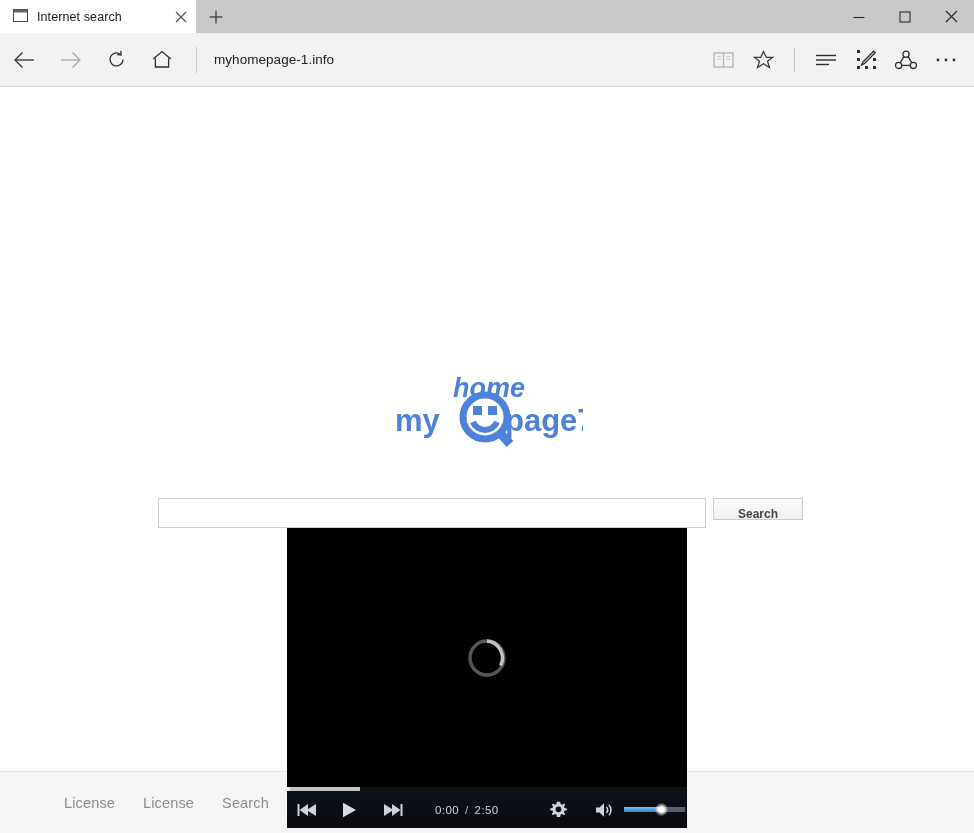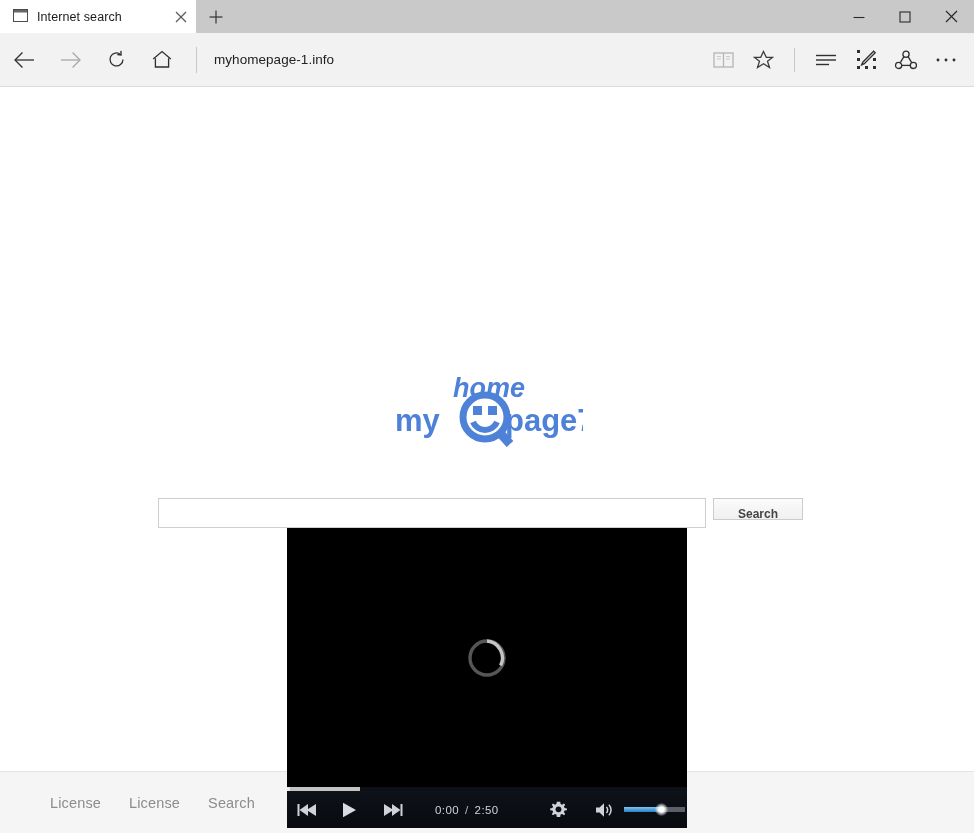--- a/index.html
+++ b/index.html
@@ -348,21 +348,21 @@
   .ctl-full { width: 40px; margin-left: 10px; }
 
   
   .footer {
     flex: none;
     height: 62px;
     background: #f5f5f5;
     border-top: 1px solid #e4e4e4;
     display: flex;
     align-items: center;
-    padding-left: 50px;
+    padding-left: 64px;
     box-sizing: border-box;
   }
   .footer-link {
     font-size: 14.5px;
     color: #8c8c8c;
     margin-right: 28px;
     text-decoration: none;
     letter-spacing: 0.15px;
   }
 </style>

